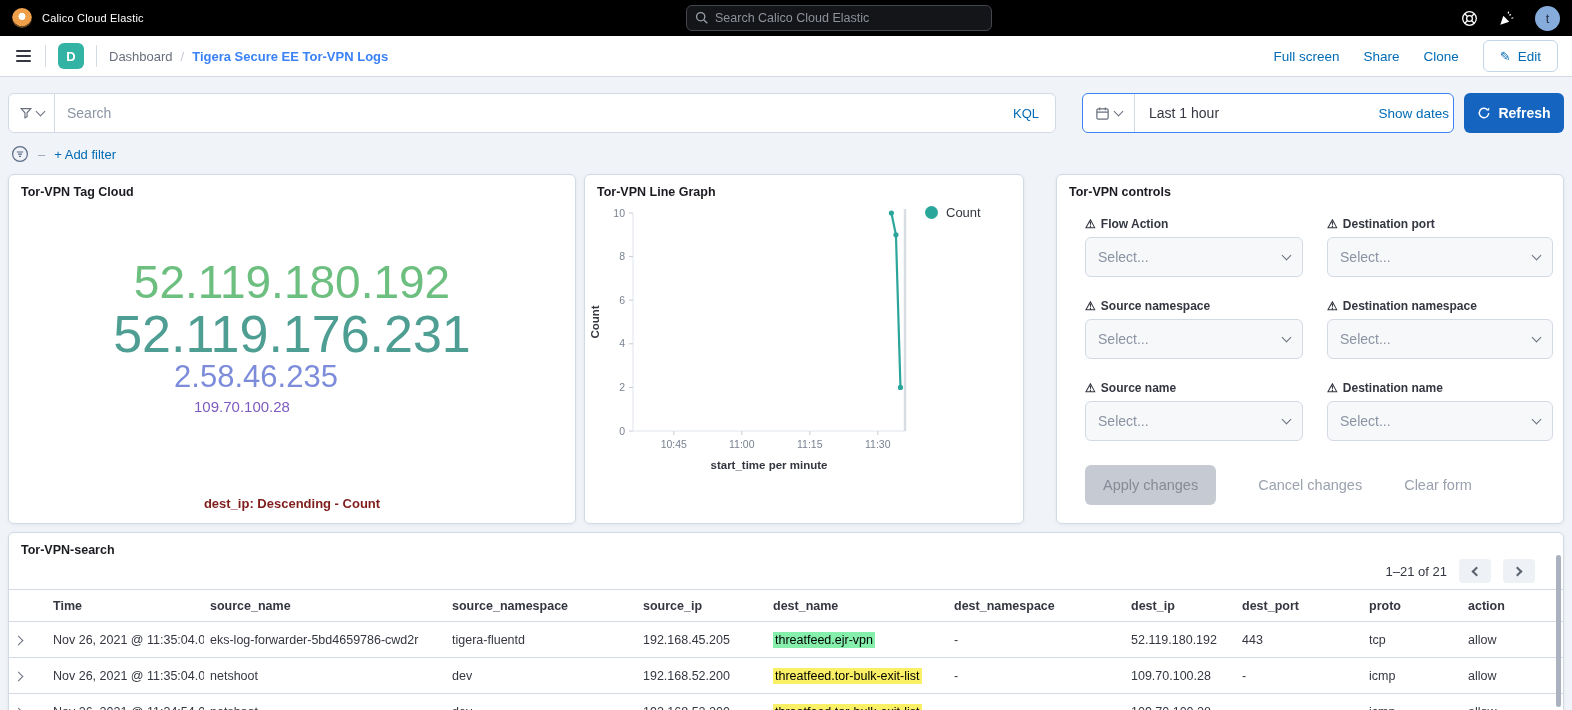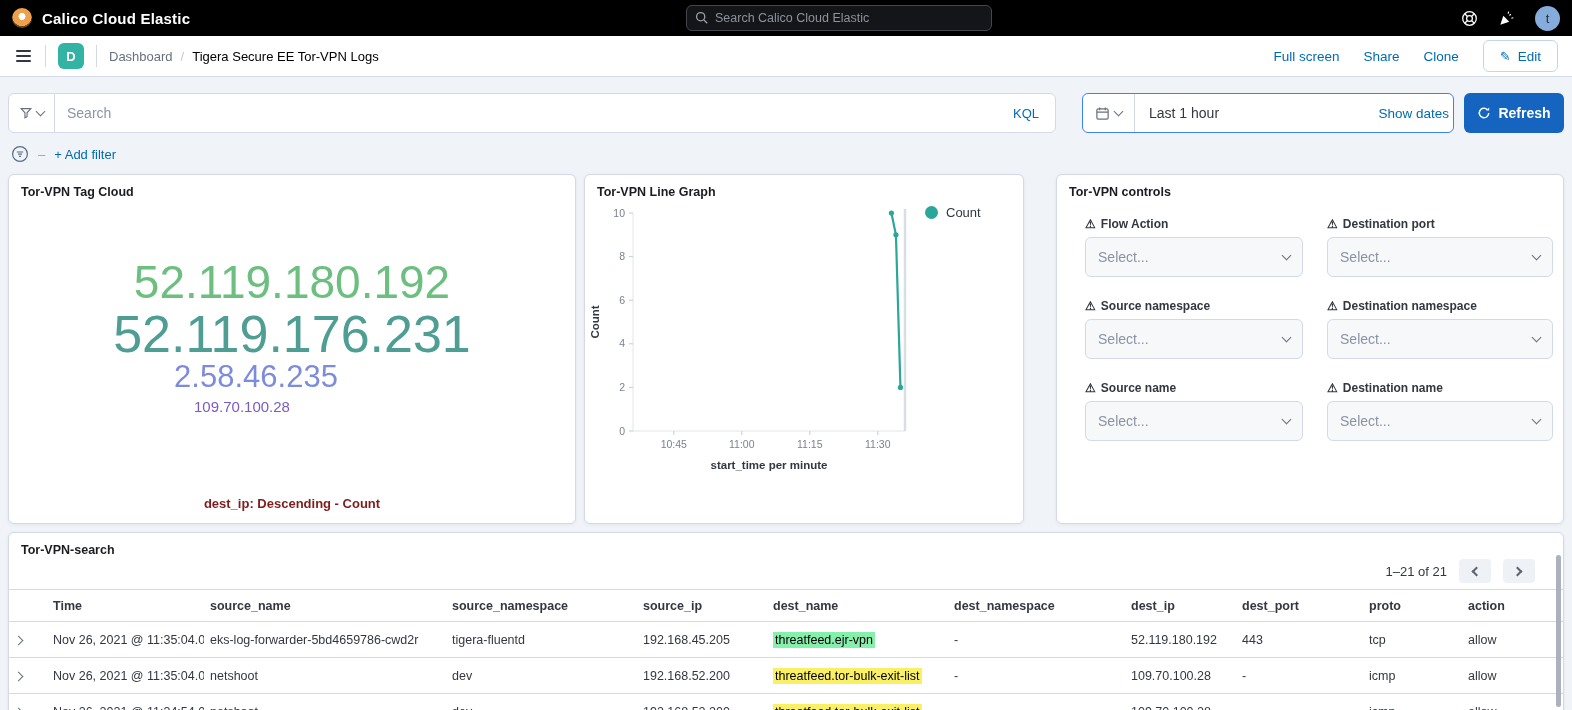--- a/index.html
+++ b/index.html
@@ -4,40 +4,40 @@
 <style>
   * { box-sizing: border-box; margin: 0; padding: 0; }
   html,body { width:1572px; height:710px; overflow:hidden; }
   body { font-family:"Liberation Sans", sans-serif; background:#F0F3F8; color:#343741; }
 
   
   .app-header { position:relative; height:36px; background:#000; display:flex; align-items:center; padding:0 12px; }
   .brand-area { display:flex; align-items:center; gap:10px; }
   .calico-logo { width:20px; height:20px; border-radius:50%;
     background: radial-gradient(circle at 50% 42%, #ffffff 0 22%, #f0a04b 24% 62%, #6b4a24 64% 100%); }
-  .brand-text { color:#fff; font-size:15px; font-weight:700; letter-spacing:.2px; }
+  .brand-text { color:#fff; font-size:11px; font-weight:400; letter-spacing:.2px; }
   .header-search { position:absolute; left:686px; top:5px; width:306px; height:26px;
     background:#141519; border:1px solid #43464d; border-radius:6px; display:flex; align-items:center; gap:6px; padding:0 8px; }
   .header-search input { flex:1; background:transparent; border:none; outline:none; color:#d7dce5; font-size:12.5px; font-family:"Liberation Sans",sans-serif; }
   .header-search input::placeholder { color:#8d929b; }
   .header-right { position:absolute; right:12px; top:0; height:36px; display:flex; align-items:center; gap:20px; }
   .avatar { width:25px; height:25px; border-radius:50%; background:#86ACDC; color:#253044; font-size:13px;
     display:flex; align-items:center; justify-content:center; font-weight:500; }
 
   
   .nav-bar { height:41px; background:#fff; border-bottom:1px solid #D3DAE6; display:flex; align-items:center; padding:0 14px; }
   .menu-btn { display:flex; flex-direction:column; gap:3px; padding:4px 2px; cursor:pointer; }
   .menu-btn span { width:15px; height:2px; background:#343741; border-radius:1px; }
   .v-div { width:1px; height:22px; background:#D3DAE6; margin:0 12px; }
   .badge-d { width:26px; height:26px; border-radius:6px; background:#32B3A4; color:#fff; font-size:13px; font-weight:700;
     display:flex; align-items:center; justify-content:center; }
   .breadcrumb { display:flex; align-items:center; gap:8px; font-size:13px; }
   .crumb-root { color:#69707D; }
   .crumb-sep { color:#C2C9D4; }
-  .crumb-current { color:#000000; font-weight:400; }
+  .crumb-current { color:#3b82f6; font-weight:700; }
   .nav-actions { margin-left:auto; display:flex; align-items:center; gap:24px; }
   .nav-link { color:#006BB4; font-size:13.5px; cursor:pointer; }
   .edit-btn { display:flex; align-items:center; gap:7px; height:32px; padding:0 16px; border:1px solid #c3d6e8;
     border-radius:6px; background:#fff; color:#006BB4; font-size:13.5px; font-weight:500; cursor:pointer; }
   .pencil { font-size:13px; }
 
   
   .content { padding:16px 8px 0; }
 
   .query-row { display:flex; height:40px; }
@@ -313,20 +313,25 @@
             <div class="ctl-label">
               <span class="warn-icon">⚠</span>
               <span class="lbl">Destination name</span>
             </div>
             <div class="ctl-select">
               <span class="ctl-placeholder">Select...</span>
               <span class="caret-down"></span>
             </div>
           </div>
         </div>
+      <div class="ctl-buttons">
+        <button class="apply-btn">Apply changes</button>
+        <span class="ghost-btn">Cancel changes</span>
+        <span class="ghost-btn">Clear form</span>
+      </div>
     </section>
   </div>
 
   <section class="panel table-panel">
     <div class="panel-title">Tor-VPN-search</div>
     <div class="pagination">
       <span>1–21 of 21</span>
       <button class="page-btn">
           <span class="chev chev-l"></span>
         </button>

